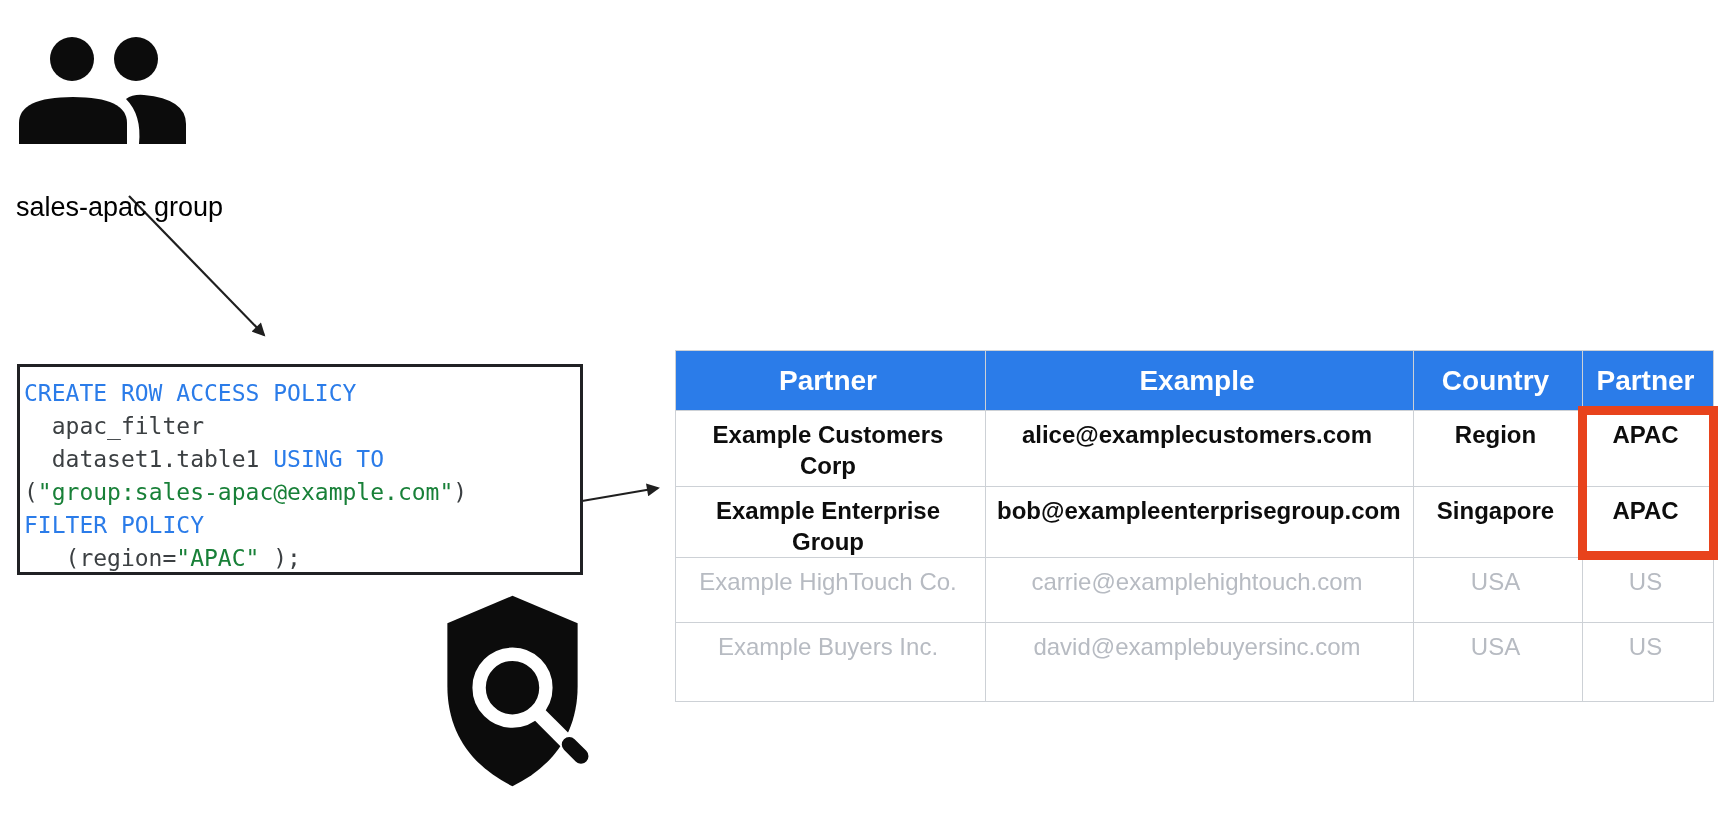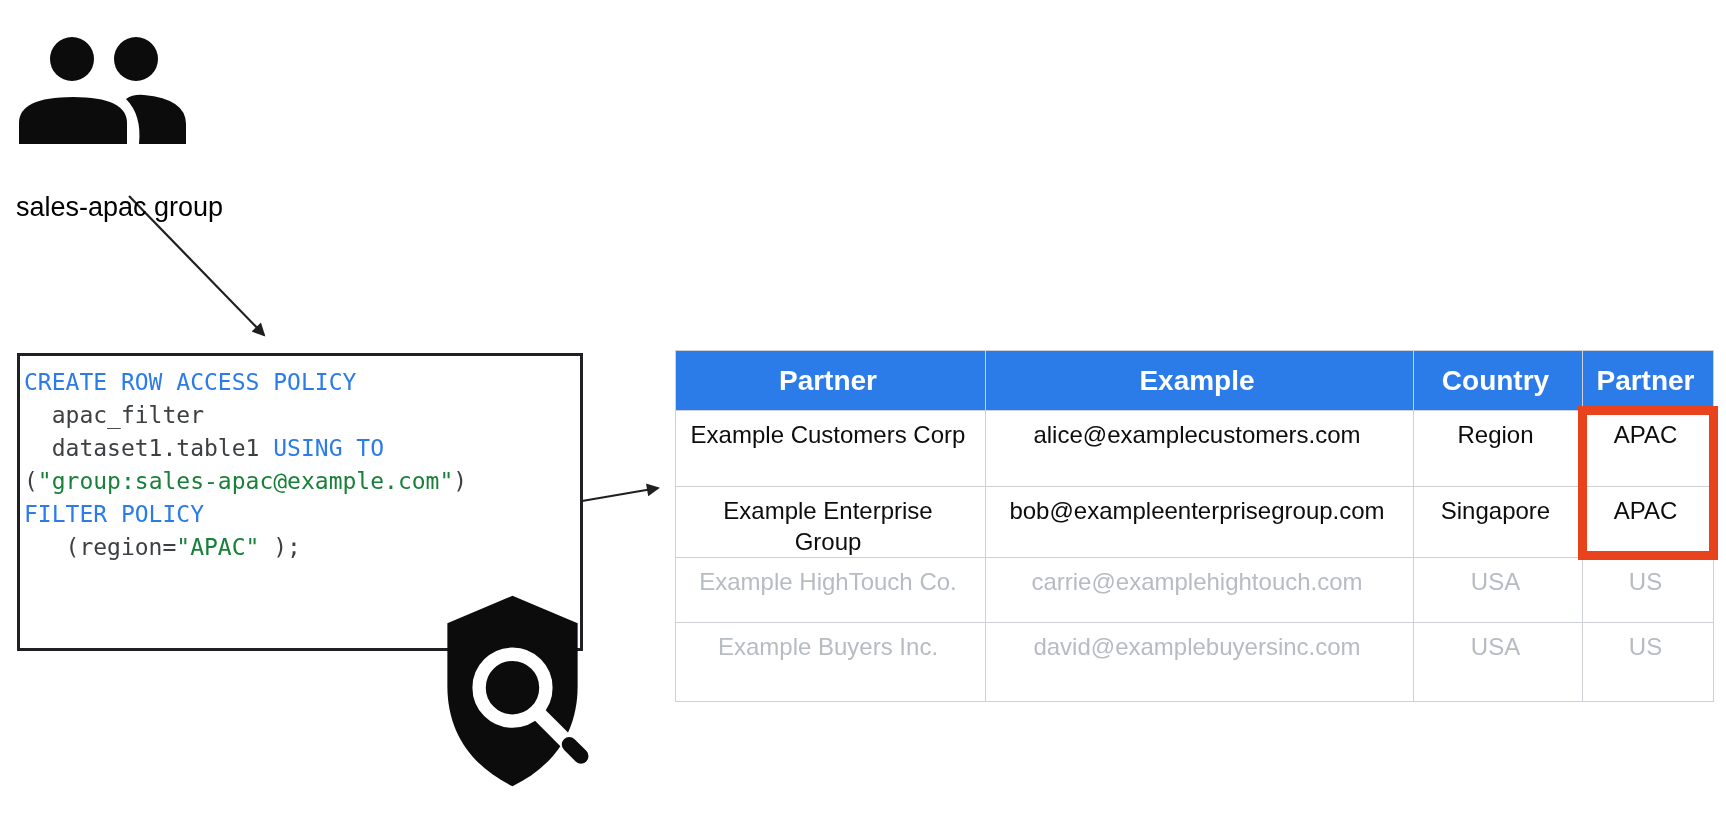--- a/index.html
+++ b/index.html
@@ -8,21 +8,21 @@
     font-family:"Liberation Sans",sans-serif;overflow:hidden;
   }
   .arrows{position:absolute;left:0;top:0;width:1726px;height:814px;pointer-events:none;}
 
   
   .group-icon{position:absolute;left:18px;top:28px;width:170px;height:117px;}
   .group-label{position:absolute;left:16px;top:144px;font-size:27px;color:#000;white-space:nowrap;margin-top:48px;}
 
   
   .code-box{
-    position:absolute;left:17px;top:353px;width:566px;height:298px;
+    position:absolute;left:17px;top:364px;width:566px;height:211px;
     border:3px solid #202124;box-sizing:border-box;background:#fff;
   }
   .code{padding:10px 0 0 4px;font-family:"DejaVu Sans Mono",monospace;font-size:23px;line-height:33px;}
   .code-line{white-space:pre;}
   .tok-kw{color:var(--c-keyword_blue,#2b7ce9);}
   .tok-str{color:var(--c-string_green,#188038);}
   .tok-plain{color:var(--c-code_plain,#3c4043);}
 
   
   .shield{position:absolute;left:429px;top:593px;width:167px;height:196px;}
@@ -36,21 +36,21 @@
   .data-table th,.data-table td{
     border:1px solid #cdd1d6;text-align:center;vertical-align:top;
     padding:8px 16px 0 11px;overflow:hidden;
   }
   .data-table thead tr{height:60px;}
   .data-table th{
     background:var(--c-header_blue,#2b7ce9);color:#fff;
     font-size:28px;font-weight:bold;vertical-align:middle;padding-top:0;
   }
   .data-table td{font-size:24px;line-height:31px;}
-  tr.granted td{font-weight:normal;color:#0d0d0d;}
+  tr.granted td{font-weight:bold;color:#0d0d0d;}
   tr.filtered td{font-weight:normal;color:var(--c-filtered_gray,#b7bbc2);}
   tr.r0{height:76px;} tr.r1{height:69px;} tr.r2{height:65px;} tr.r3{height:79px;}
 
   
   .highlight{
     position:absolute;left:1578px;top:406px;width:140px;height:154px;
     border:9px solid var(--c-highlight_red,#e8431c);box-sizing:border-box;
   }
 </style>
 </head>

